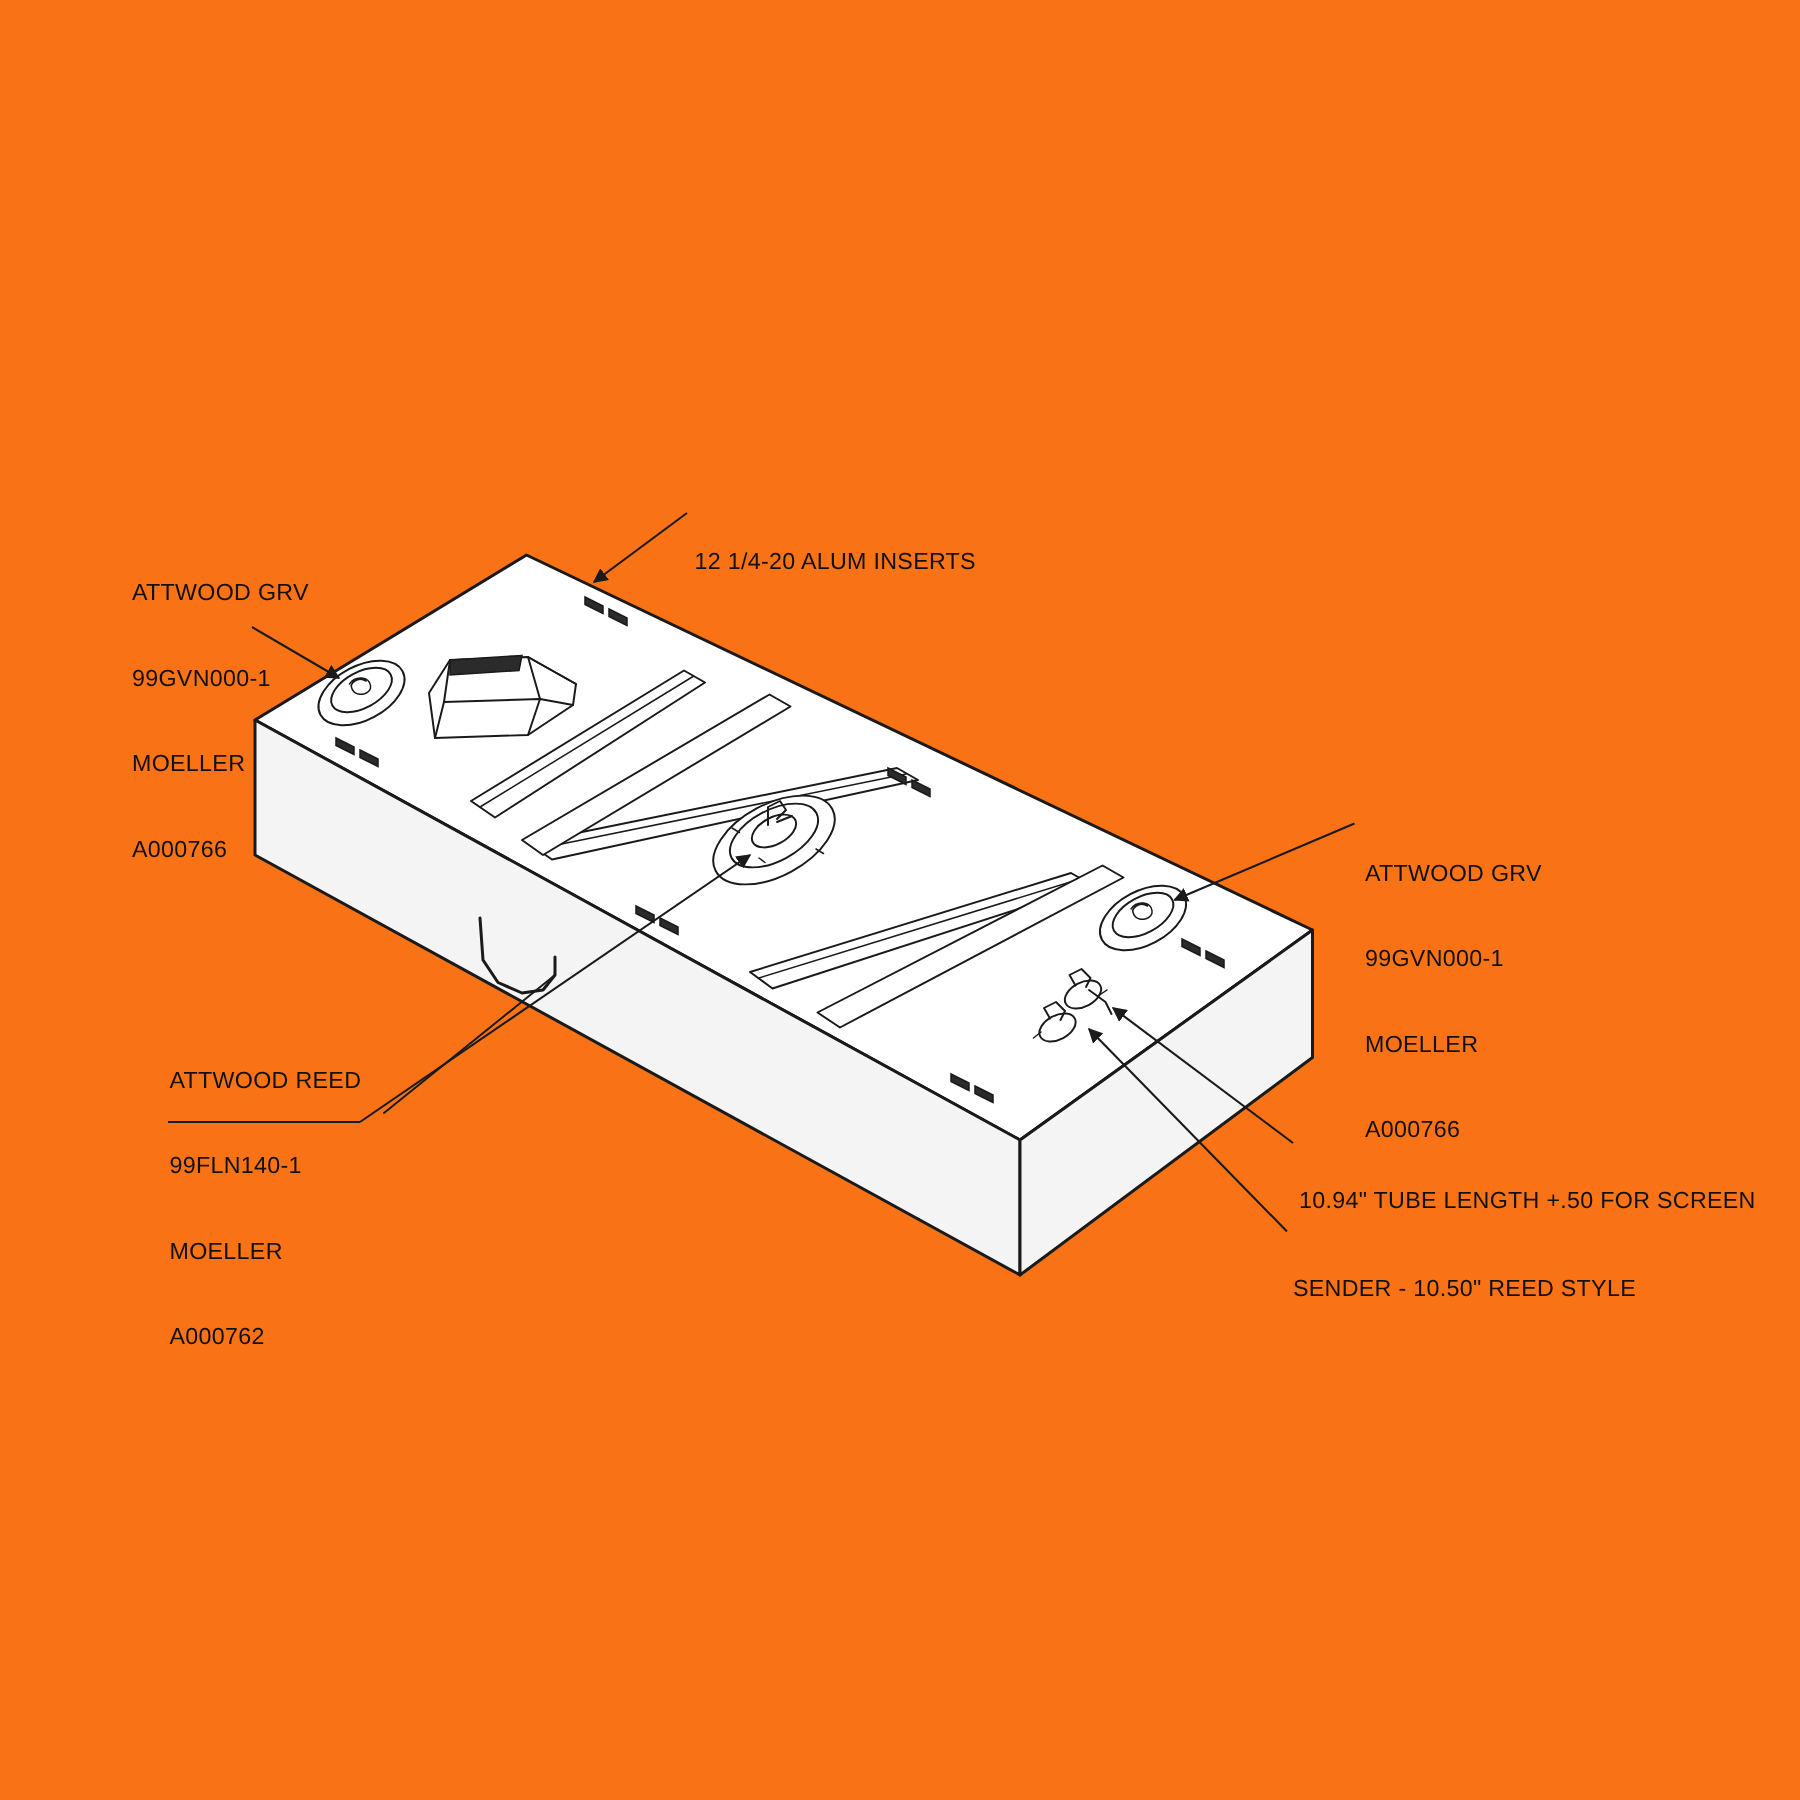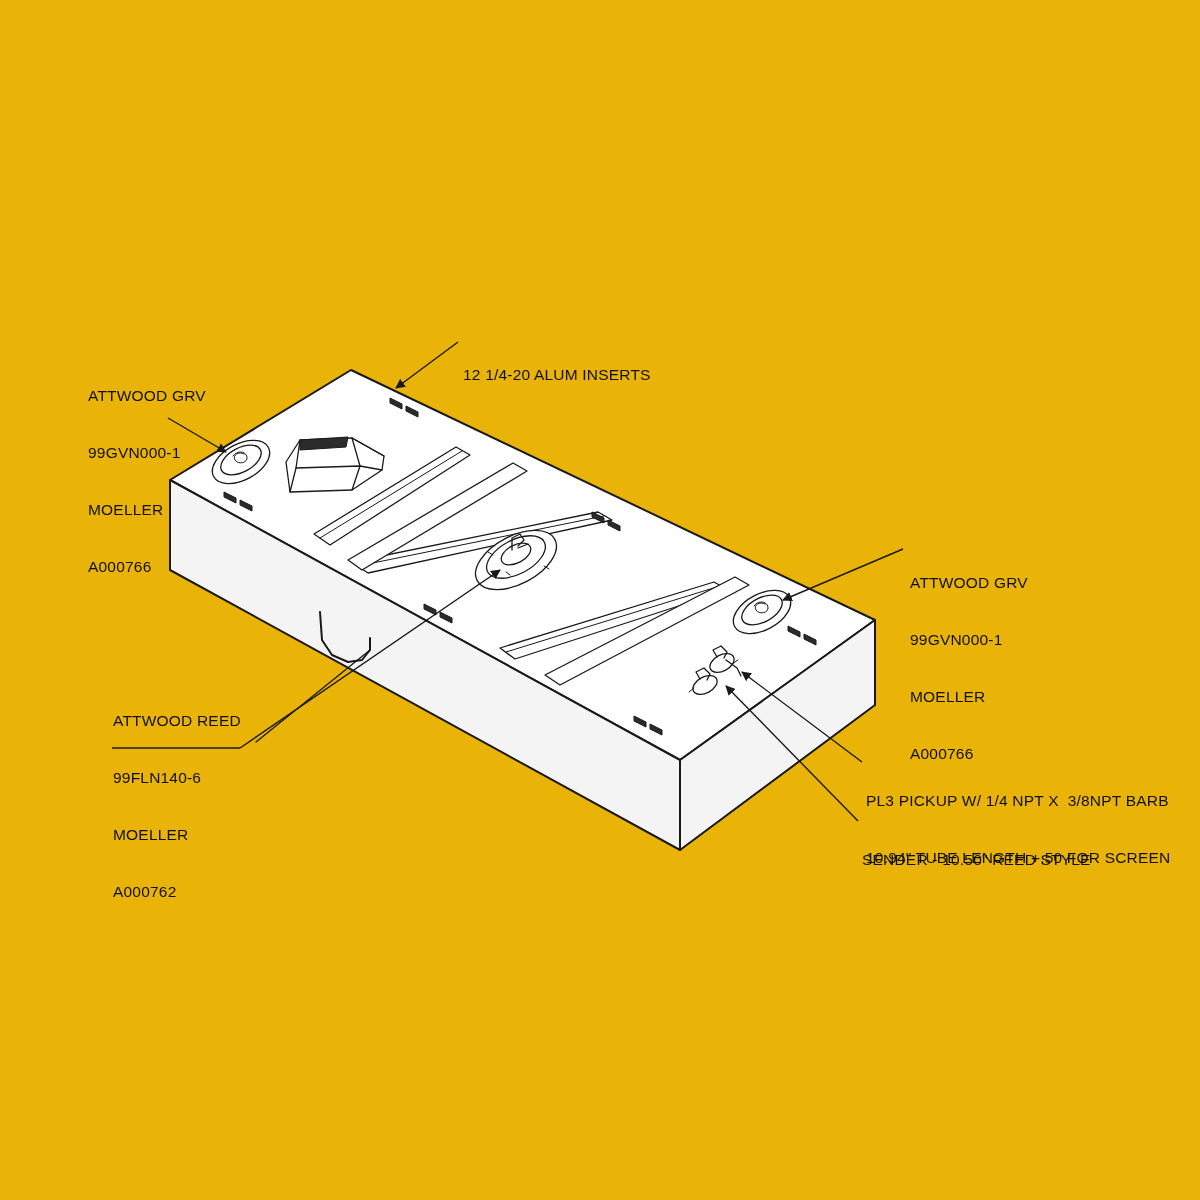--- a/index.html
+++ b/index.html
@@ -11,21 +11,21 @@
     width: 1200px;
     height: 1200px;
     font-family: "Liberation Sans", sans-serif;
     color: #1a1a1a;
     overflow: hidden;
   }
   #stage {
     position: relative;
     width: 1200px;
     height: 1200px;
-    background: #eab308;
+    background: #f97316;
   }
   svg#drawing {
     position: absolute;
     left: 0;
     top: 0;
     width: 1200px;
     height: 1200px;
   }
   .callout-text {
     position: absolute;
@@ -187,27 +187,26 @@
 
   <div class="callout-text" style="left:910px; top:535px;">
     <span>ATTWOOD GRV</span>
     <span>99GVN000-1</span>
     <span>MOELLER</span>
     <span>A000766</span>
   </div>
 
   <div class="callout-text" style="left:113px; top:673px;">
     <span>ATTWOOD REED</span>
-    <span>99FLN140-6</span>
+    <span>99FLN140-1</span>
     <span>MOELLER</span>
     <span>A000762</span>
   </div>
 
   <div class="callout-text" style="left:866px; top:753px;">
-    <span>PL3 PICKUP W/ 1/4 NPT X  3/8NPT BARB</span>
     <span>10.94" TUBE LENGTH +.50 FOR SCREEN</span>
   </div>
 
   <div class="callout-text" style="left:862px; top:812px;">
     <span>SENDER - 10.50" REED STYLE</span>
   </div>
 
 </div>
 
 </body></html>

